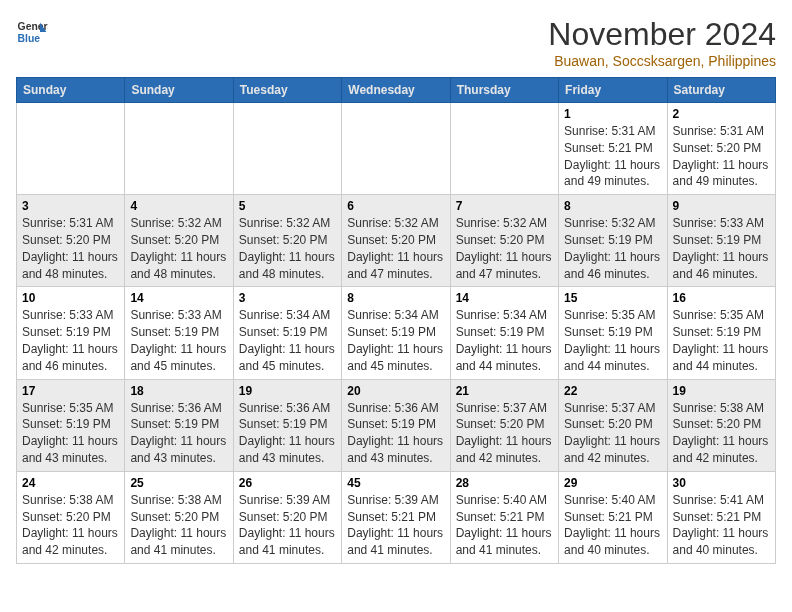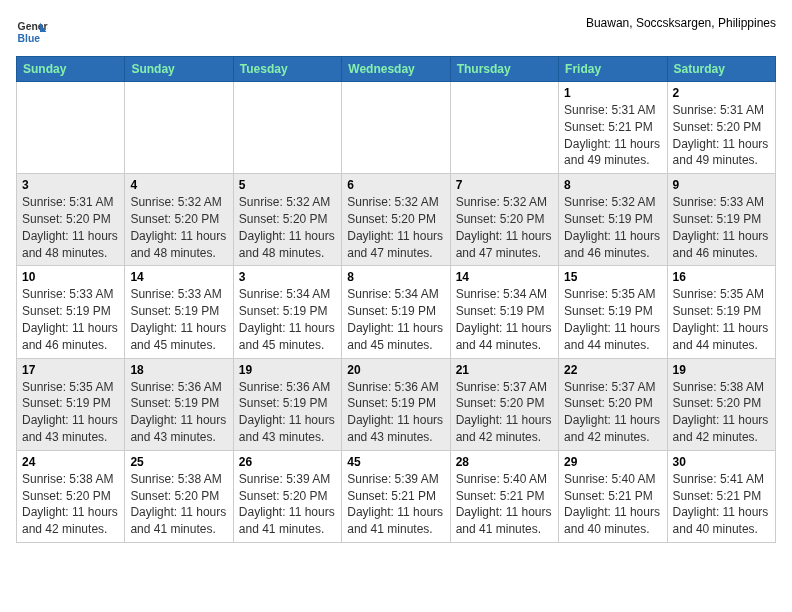--- a/index.html
+++ b/index.html
@@ -27,31 +27,31 @@
     }
     .title-block {
       text-align: right;
     }
     .month-title {
       font-size: 32px;
       font-weight: normal;
       color: #333;
     }
     .subtitle {
-      font-size: 12px;
-      color: #000000;
+      font-size: 14px;
+      color: #a16207;
     }
     .calendar {
       width: 100%;
       border-collapse: collapse;
       font-size: 11px;
     }
     .calendar th {
       background-color: #2a6db5;
-      color: #86efac;
+      color: #e5e5e5;
       text-align: left;
       padding: 5px 6px;
       font-size: 12px;
       font-weight: bold;
       border: 1px solid #1a5a9a;
       margin-left: 8px;
     }
     .calendar td {
       vertical-align: top;
       padding: 4px 5px;
@@ -89,20 +89,21 @@
 
 <div class="header">
   <div class="logo">
     <svg class="logo-icon" viewBox="0 0 40 40">
       <text x="2" y="18" font-size="13" font-weight="bold" fill="#333">General</text>
       <text x="2" y="32" font-size="13" font-weight="bold" fill="#2a6db5">Blue</text>
       <polygon points="30,8 38,20 30,20" fill="#2a6db5"></polygon>
     </svg>
   </div>
   <div class="title-block">
+    <div class="month-title">November 2024</div>
     <div class="subtitle">Buawan, Soccsksargen, Philippines</div>
   </div>
 </div>
 
 <table class="calendar">
   <thead>
     <tr>
     <th>Sunday</th>
         <th>Sunday</th>
         <th>Tuesday</th>

